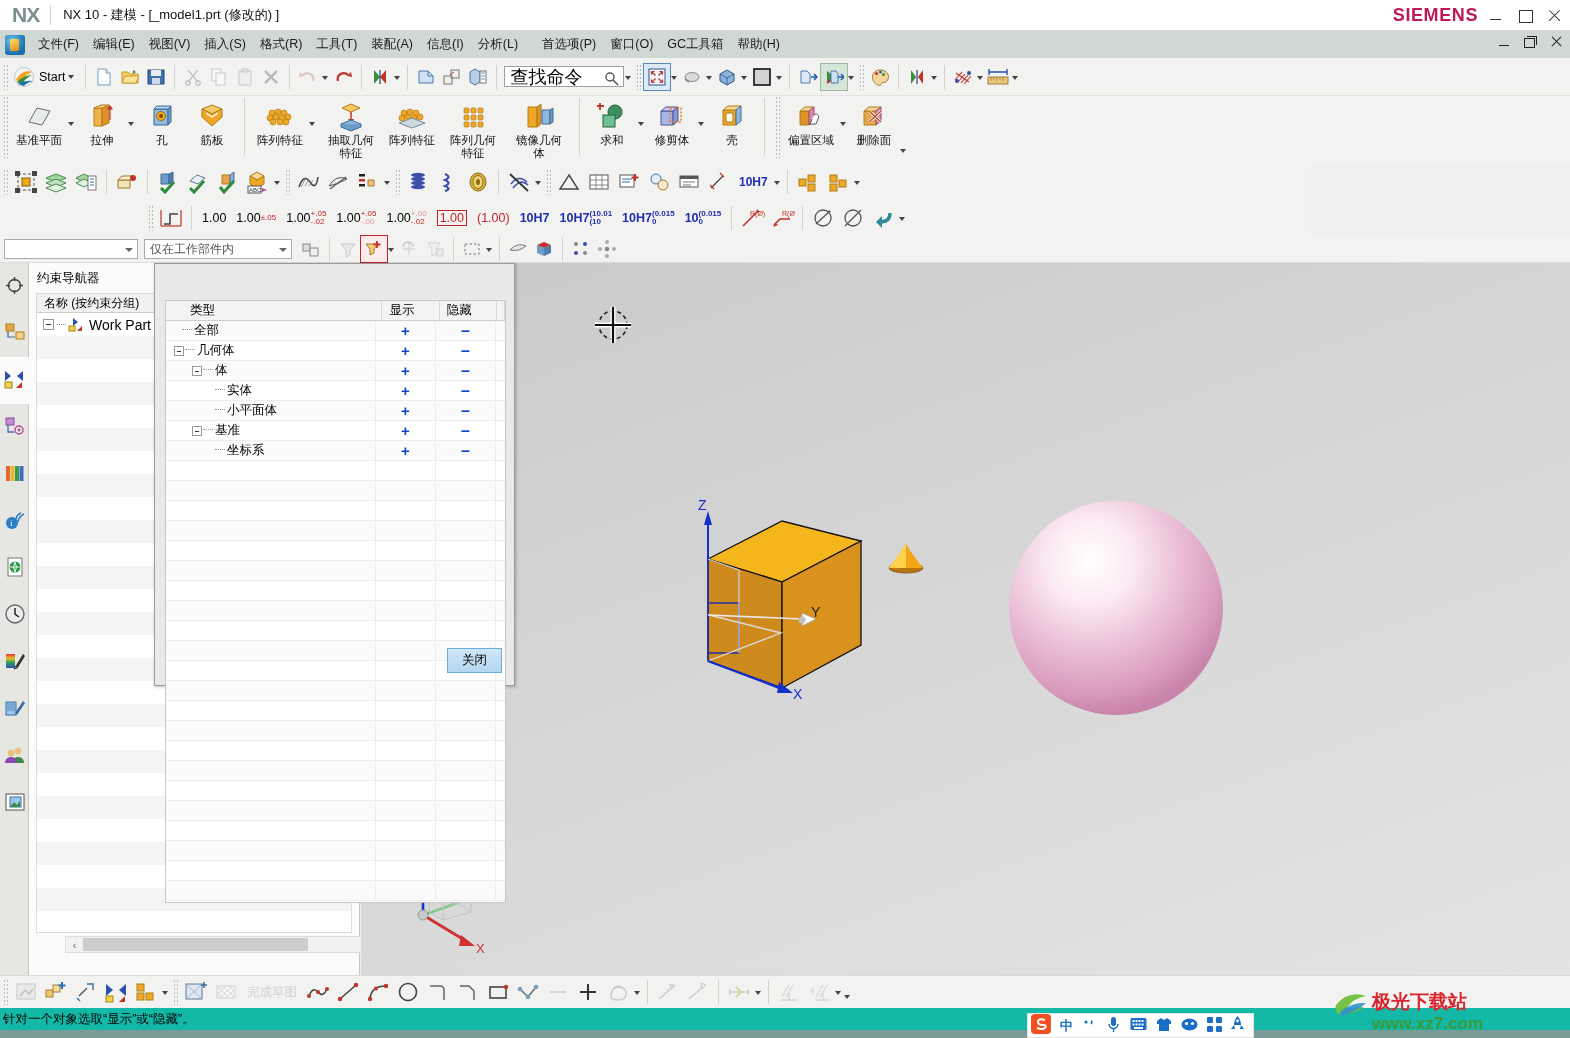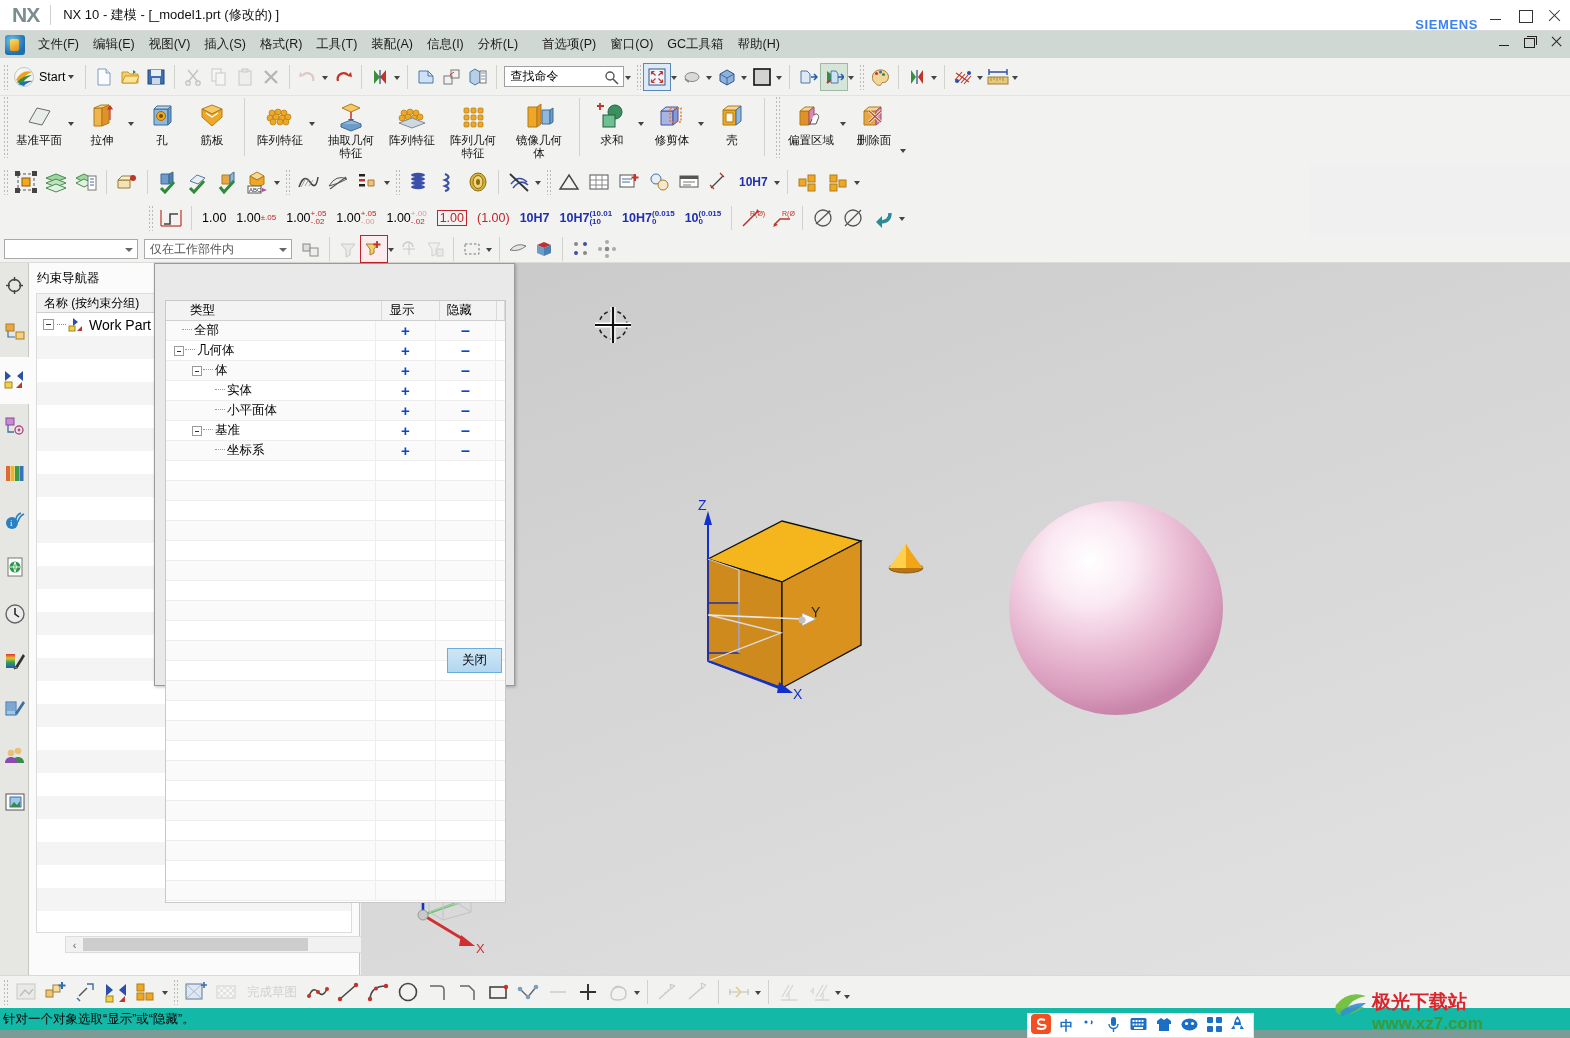--- a/index.html
+++ b/index.html
@@ -13,22 +13,22 @@
   }
   .app { position:relative; width:1570px; height:1038px; background:#f0f0f0; }
 
   
   .titlebar { position:absolute; left:0; top:0; width:1570px; height:31px; background:#ffffff;
               border-bottom:1px solid #d9d9d9; display:flex; align-items:center; }
   .nx-logo { font-size:21px; font-weight:bold; color:#7a8d8f; letter-spacing:-1px;
              padding:0 11px 0 12px; font-family:"Liberation Sans",sans-serif; }
   .title-sep { width:1px; height:20px; background:#cfcfcf; }
   .title-text { font-size:13px; padding-left:12px; color:#111; }
-  .siemens { position:absolute; right:92px; top:17px; font-size:13px; font-weight:bold;
-             color:#3b82f6; letter-spacing:0.6px; }
+  .siemens { position:absolute; right:92px; top:5px; font-size:18px; font-weight:bold;
+             color:#be185d; letter-spacing:0.6px; }
   .wbtns { position:absolute; right:8px; top:0; height:31px; display:flex; align-items:center; gap:14px; }
   .wbtn { width:15px; height:15px; position:relative; cursor:default; }
   .wb-min::after { content:""; position:absolute; left:1px; bottom:3px; width:11px; height:1px; background:#333; }
   .wb-max::after { content:""; position:absolute; left:1px; top:2px; width:12px; height:11px; border:1px solid #333; }
   .wb-close::before,.wb-close::after { content:""; position:absolute; left:0px; top:7px; width:15px; height:1.4px; background:#333; }
   .wb-close::before { transform:rotate(45deg); } .wb-close::after { transform:rotate(-45deg); }
 
   
   .menubar { position:absolute; left:0; top:31px; width:1570px; height:27px;
              background:#cfd8d3; display:flex; align-items:center; }
@@ -53,21 +53,21 @@
           background-size:3px 4px; }
   .tb-sep { width:1px; height:24px; background:#d2d2cc; margin:0 5px; }
   .ic { width:26px; height:26px; position:relative; display:inline-block; cursor:default; }
   .ic svg { position:absolute; left:50%; top:50%; transform:translate(-50%,-50%); }
   .caret { width:9px; height:26px; position:relative; cursor:default; }
   .caret::after { content:""; position:absolute; left:1px; top:12px; border-left:3.5px solid transparent;
                   border-right:3.5px solid transparent; border-top:4px solid #444; }
   .startbtn { display:flex; align-items:center; gap:3px; padding:2px 6px 2px 2px; font-size:12.5px; }
   .searchbox { width:120px; height:21px; border:1px solid #a0a0a0; background:#fff; position:relative;
                display:flex; align-items:center; padding-left:5px; margin-left:2px; }
-  .searchbox span { font-size:12px; color:#000; }
+  .searchbox span { font-size:18px; color:#000; }
   .searchbox .mag { position:absolute; right:4px; top:3px; }
   .sel-on { background:#d5e6d8; outline:1px solid #9fb9a4; }
 
   
   .ribbon { position:absolute; left:0; top:96px; width:1570px; height:68px; background:#f2f2f0;
             display:flex; align-items:flex-start; }
   .rgroup { display:flex; align-items:flex-start; height:68px; }
   .rbtn { width:auto; min-width:50px; padding:4px 5px 0; display:flex; flex-direction:column;
           align-items:center; cursor:default; }
   .rbtn .glyph { height:34px; display:flex; align-items:center; justify-content:center; }

